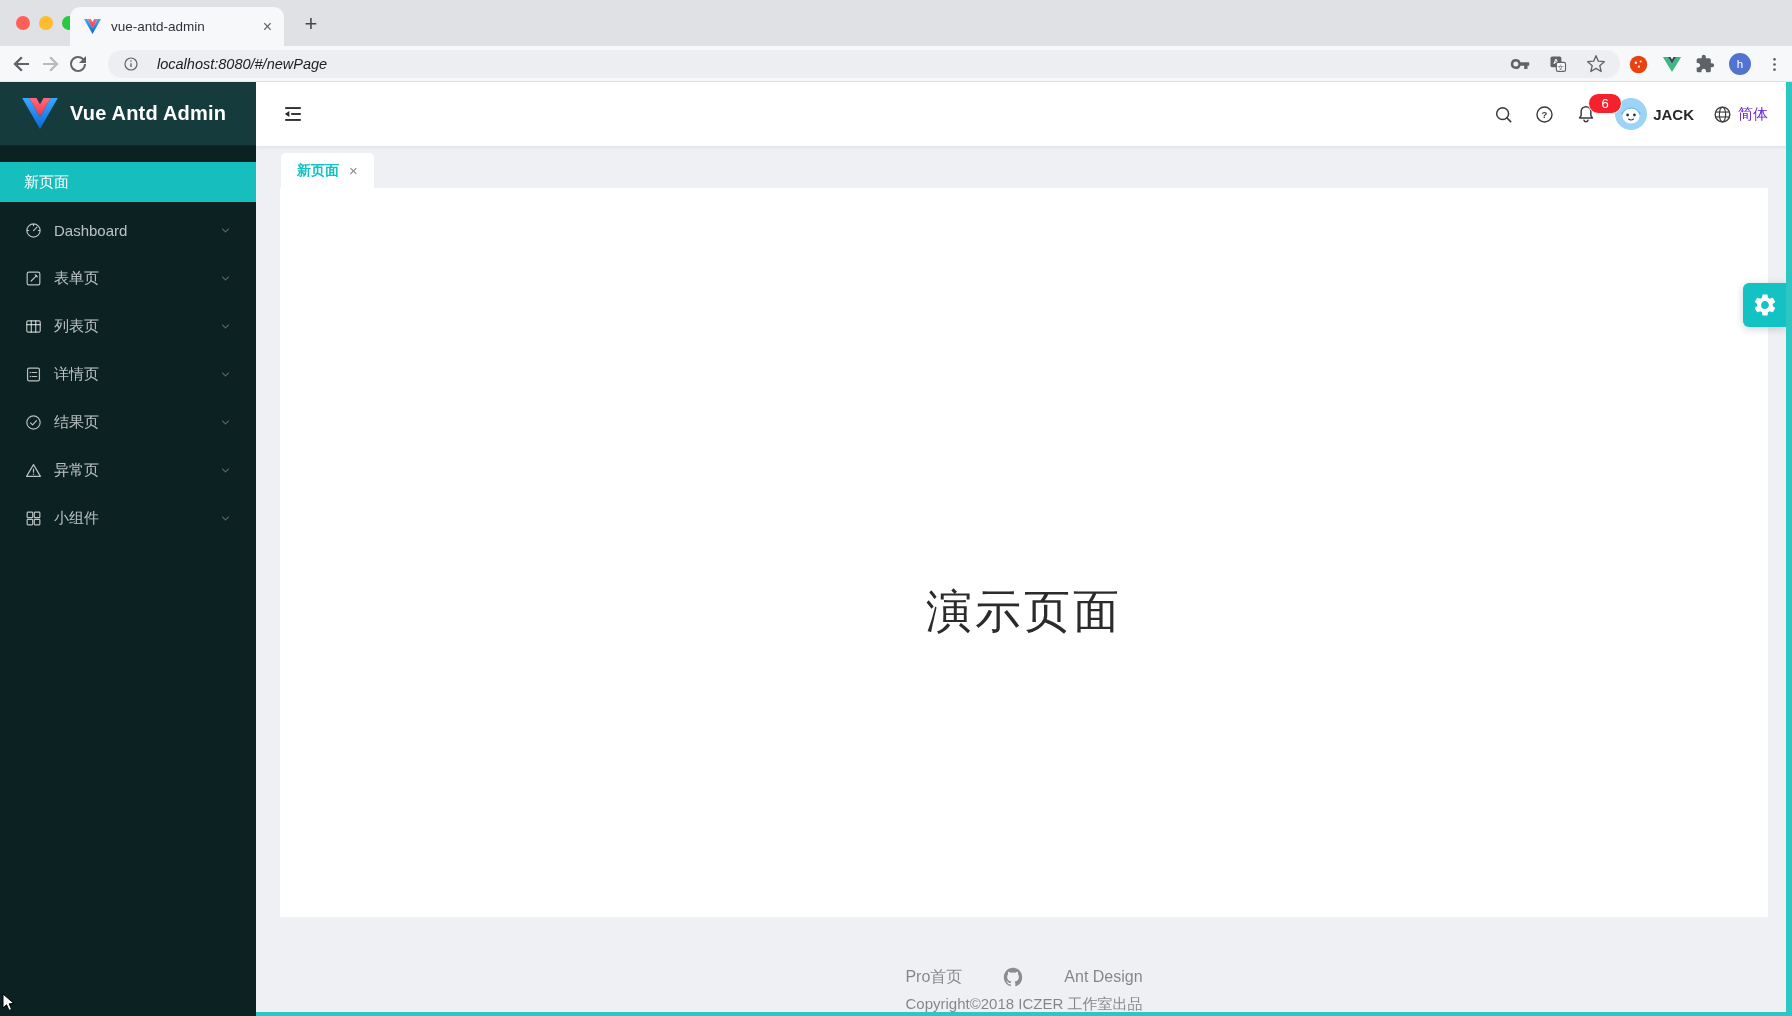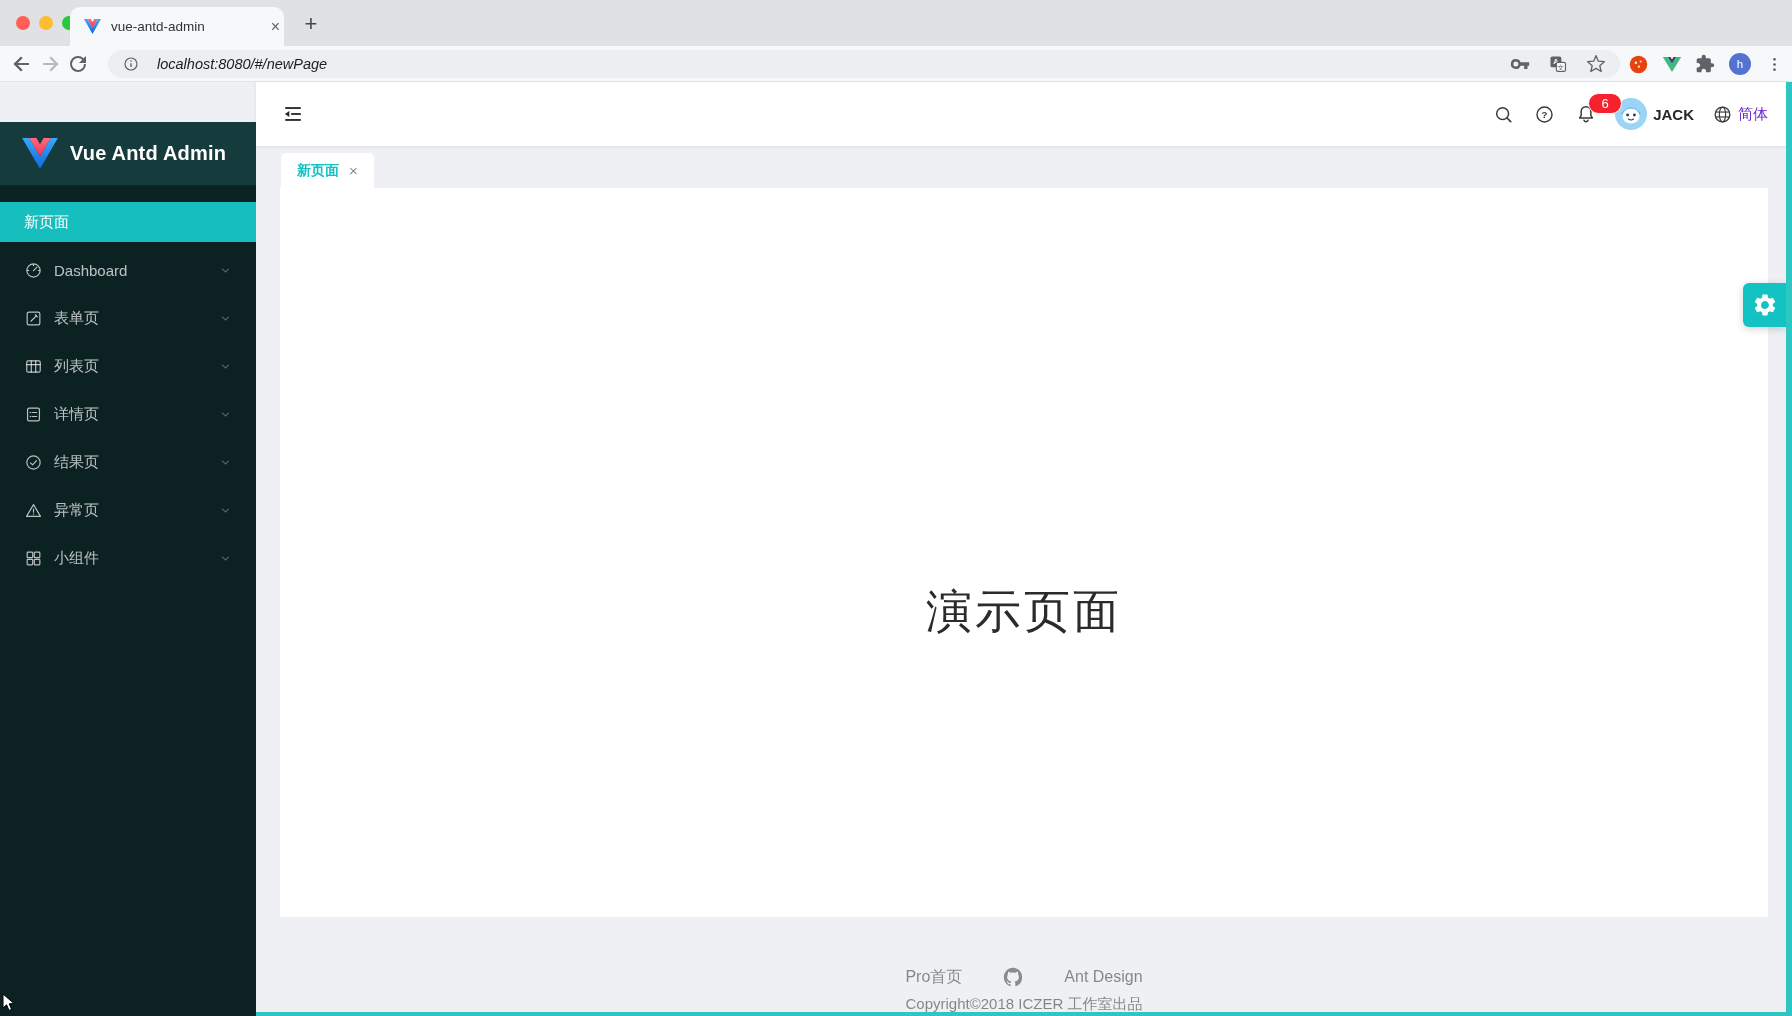--- a/index.html
+++ b/index.html
@@ -6,35 +6,35 @@
   *{box-sizing:border-box;}
   .root{position:relative;width:1792px;height:1016px;overflow:hidden;background:#eef0f4;
         font-family:"Liberation Sans","DejaVu Sans",sans-serif;-webkit-font-smoothing:antialiased;}
 
   
   .tabstrip{position:absolute;top:0;left:0;right:0;height:46px;background:#dfe1e5;}
   .traffic{position:absolute;left:16px;top:16px;display:flex;gap:9px;}
   .tl{width:14px;height:14px;border-radius:50%;}
   .tl.red{background:#ff5f57}.tl.yellow{background:#febc2e}.tl.green{background:#28c840}
   .btab{position:absolute;left:70px;top:7px;width:214px;height:39px;background:#f7f8f9;
-        border-radius:10px 10px 0 0;display:flex;align-items:center;padding:0 2px 0 14px;}
+        border-radius:10px 10px 0 0;display:flex;align-items:center;padding:0 10px 0 14px;}
   .btab-title{font-size:13.5px;color:#30343a;margin-left:10px;flex:1;white-space:nowrap;}
   .btab-close{color:#5f6368;font-size:16px;line-height:1;padding:2px;cursor:pointer;}
   .newtab{position:absolute;left:298px;top:11px;width:26px;height:26px;display:flex;align-items:center;
           justify-content:center;color:#45494e;font-size:22px;font-weight:300;cursor:pointer;}
   .toolbar{position:absolute;top:46px;left:0;right:0;height:36px;background:#f7f8f9;border-bottom:1px solid #e3e5e8;}
   .navbtn{position:absolute;top:6px;width:24px;height:24px;}
   .omnibox{position:absolute;left:108px;top:4px;width:1512px;height:28px;border-radius:14px;
            background:#eceef1;display:flex;align-items:center;padding:0 14px;cursor:text;}
   .url{font-size:14.5px;color:#202124;margin-left:17px;flex:1;font-style:italic;}
   .ob-icons{display:flex;align-items:center;gap:18px;}
   .ext-cluster{position:absolute;right:8px;top:5px;display:flex;align-items:center;gap:13px;height:26px;}
 
   
-  .sidebar{position:absolute;top:82px;left:0;width:256px;bottom:0;background:#0b2122;z-index:3;margin-top:40px;}
+  .sidebar{position:absolute;top:82px;left:0;width:256px;bottom:0;background:#0b2122;z-index:3;}
   .logo{height:64px;background:#163b3c;display:flex;align-items:center;padding-left:22px;
         border-bottom:1px solid rgba(0,0,0,.35);}
   .logo-title{color:#fff;font-size:20px;font-weight:bold;margin-left:12px;letter-spacing:.2px;}
   .menu{padding-top:16px;}
   .menu-item{height:40px;margin-bottom:8px;display:flex;align-items:center;padding:0 24px;
              color:rgba(255,255,255,.72);font-size:15px;cursor:pointer;}
   .menu-item.active{background:#16bebe;color:#fff;font-weight:500;}
   .mi-icon{width:19px;height:19px;margin-right:11px;display:inline-flex;flex:none;}
   .mi-icon svg{width:19px;height:19px;}
   .mi-label{flex:1;white-space:nowrap;}

